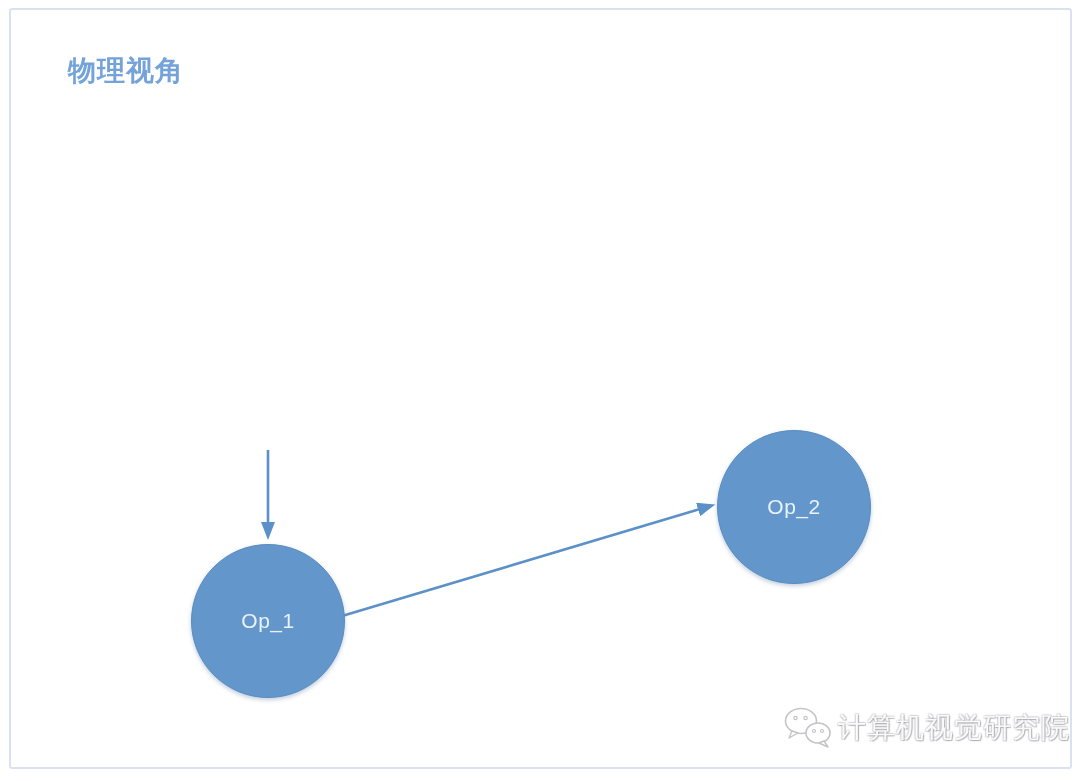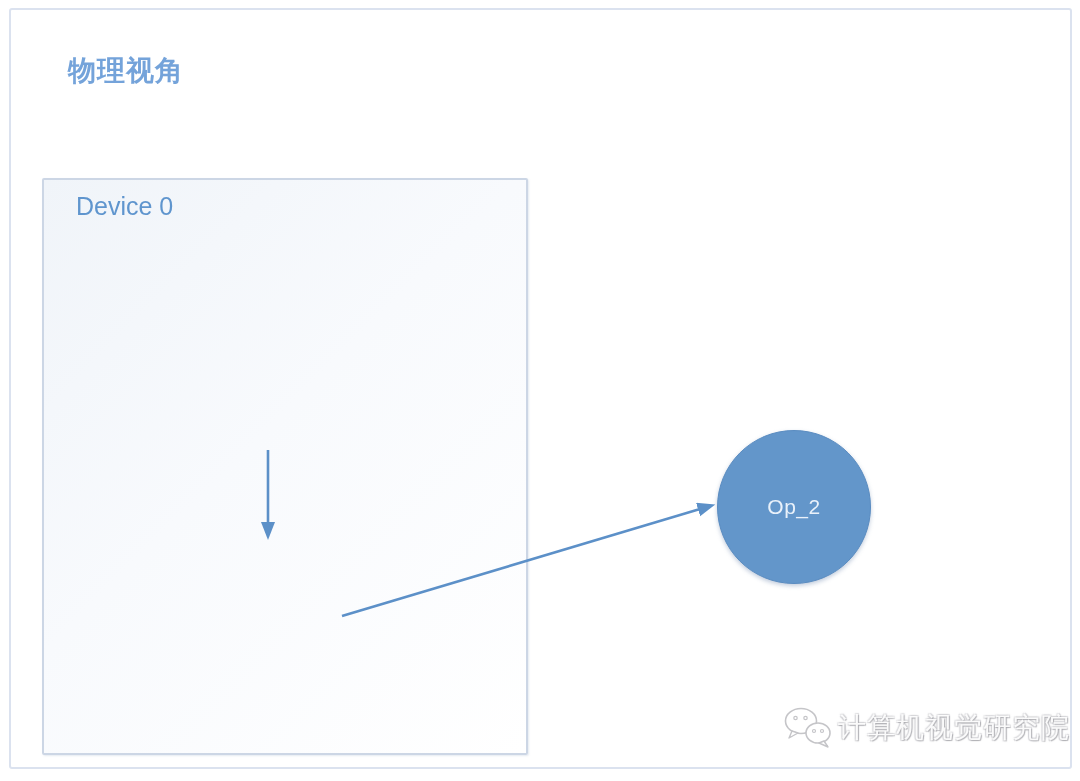--- a/index.html
+++ b/index.html
@@ -102,36 +102,36 @@
 </style>
 </head>
 <body>
 
 <div class="canvas">
 
   <div class="outer-frame"></div>
 
   <div class="page-title">物理视角</div>
 
-  <div class="device-box d0">
-    <div class="device-label">Device 0</div>
-  </div>
 
 
   <svg class="edges-layer" width="1080" height="781" viewBox="0 0 1080 781" xmlns="http://www.w3.org/2000/svg">
     <defs>
       <marker id="arrowhead" markerUnits="userSpaceOnUse" markerWidth="20" markerHeight="16" refX="2" refY="7" orient="auto">
         <path d="M0,0 L18,7 L0,14 Z" fill="#5c90c8"></path>
       </marker>
     </defs>
     <line x1="268" y1="450" x2="268" y2="524" stroke="#5c90c8" stroke-width="2.6" marker-end="url(#arrowhead)"></line>
     <line x1="342" y1="616" x2="700" y2="509" stroke="#5c90c8" stroke-width="2.6" marker-end="url(#arrowhead)"></line>
   </svg>
 
 
+  <div class="node op1">
+    <span class="node-label">Op_1</span>
+  </div>
 
   <div class="node op2">
     <span class="node-label">Op_2</span>
   </div>
 
   <div class="watermark">
     <svg class="wm-icon" width="48" height="44" viewBox="0 0 48 44" xmlns="http://www.w3.org/2000/svg">
 
       <ellipse cx="17" cy="15" rx="15.5" ry="12.5" fill="#ffffff" stroke="#c2c2c6" stroke-width="1.6"></ellipse>
       <path d="M8 25 L5 32 L14 27 Z" fill="#ffffff" stroke="#c2c2c6" stroke-width="1.4" stroke-linejoin="round"></path>

